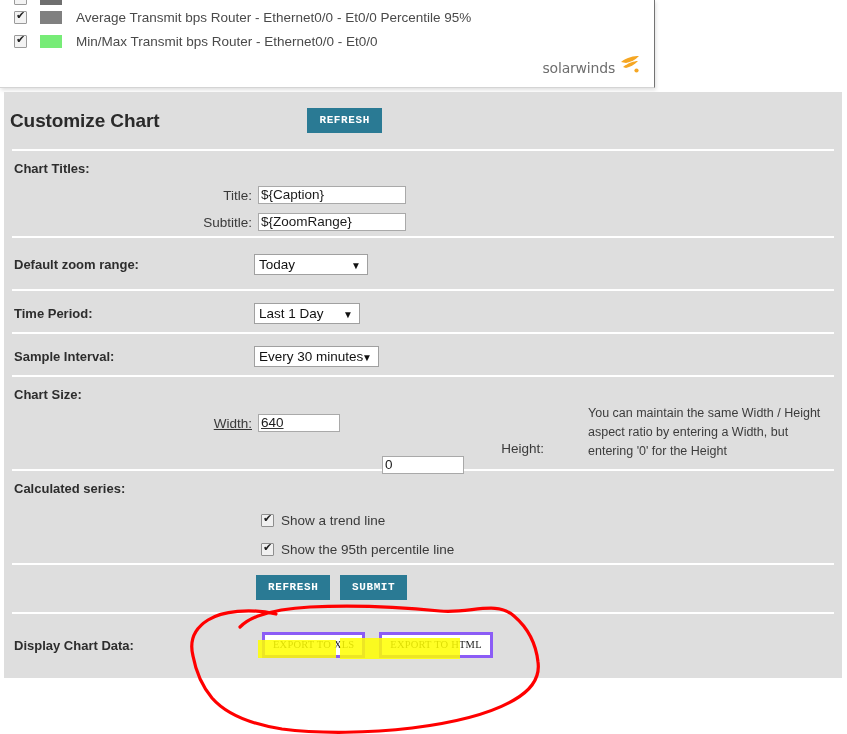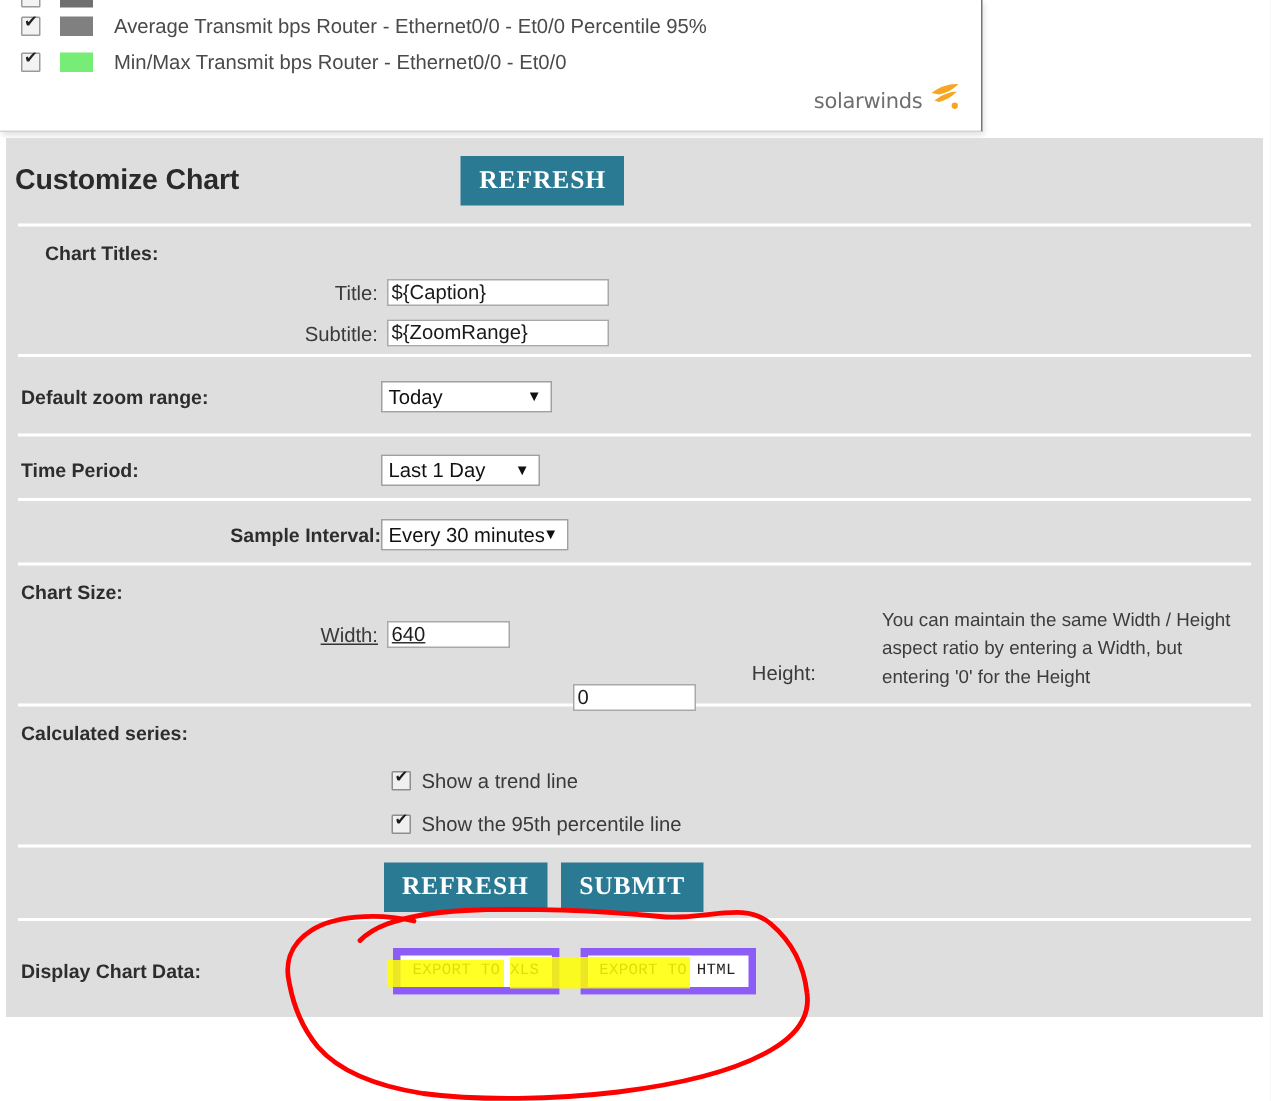--- a/index.html
+++ b/index.html
@@ -181,28 +181,28 @@
     top: 50%;
     transform: translateY(-50%);
     font-size: 10px;
     color: #101010;
   }
 
   
   .btn-teal {
     background: #2a7a94;
     color: #ffffff;
-    font-size: 17px;
+    font-size: 11px;
     font-weight: bold;
     letter-spacing: 0.6px;
     padding: 6px 12px 7px 12px;
     border: none;
     display: inline-block;
     cursor: pointer;
-    font-family: Liberation Serif, serif;
+    font-family: Liberation Mono, monospace;
   }
 
   
   .cb-row {
     display: flex;
     align-items: center;
   }
   .cb-box {
     width: 13px;
     height: 13px;
@@ -224,26 +224,26 @@
   }
   .cb-label {
     margin-left: 7px;
     font-size: 13.5px;
     color: #3a3a3a;
   }
 
   
   .btn-export {
     background: #ffffff;
-    border: 5px solid #8b5cf6;
+    border: 3px solid #8b5cf6;
     font-size: 10.5px;
     color: #222;
     padding: 4px 8px 5px 8px;
     display: inline-block;
-    font-family: Liberation Mono, monospace;
+    font-family: Liberation Serif, serif;
     cursor: pointer;
     letter-spacing: 0.2px;
   }
 
   .helper-text {
     font-size: 12.5px;
     color: #3c3c3c;
     line-height: 19px;
   }
 
@@ -295,21 +295,21 @@
 <div id="customize-panel">
 
   <div class="panel-header">
     <span class="panel-title">Customize Chart</span>
     <button class="btn-teal" style="margin-left:148px;">REFRESH</button>
   </div>
 
   <div class="divider"></div>
 
   <div class="section" style="height:85px;">
-    <div class="section-label" style="padding-top:10px;margin-left:16px;">Chart Titles:</div>
+    <div class="section-label" style="padding-top:10px;">Chart Titles:</div>
 
     <div class="field-row" style="margin-top:10px;">
       <span class="field-label" style="width:248px;">Title:</span>
       <input class="txt-input" style="width: 148px;" type="text" value="${Caption}">
     </div>
 
     <div class="field-row" style="margin-top:9px;">
       <span class="field-label" style="width:248px;">Subtitle:</span>
       <input class="txt-input" style="width: 148px;" type="text" value="${ZoomRange}">
     </div>
@@ -336,21 +336,21 @@
         <span>Last 1 Day</span>
         <span class="sel-arrow">▼</span>
       </span>
     </div>
   </div>
 
   <div class="divider"></div>
 
   <div class="section" style="height:41px;">
     <div class="field-row" style="padding-top:12px;">
-      <span class="section-label" style="width:240px; text-align:right;">Sample Interval:</span>
+      <span class="section-label" style="width:240px; text-align:left;">Sample Interval:</span>
       <span class="sel" style="width:125px;">
         <span>Every 30 minutes</span>
         <span class="sel-arrow">▼</span>
       </span>
     </div>
   </div>
 
   <div class="divider"></div>
 
   <div class="section" style="height:92px;">

